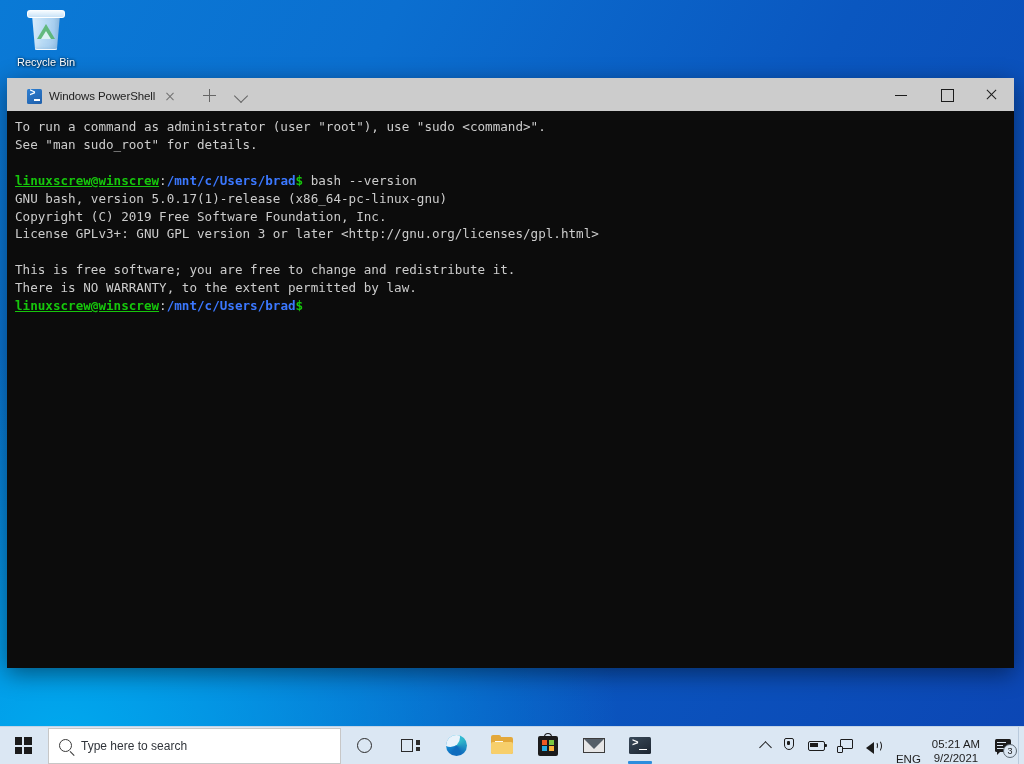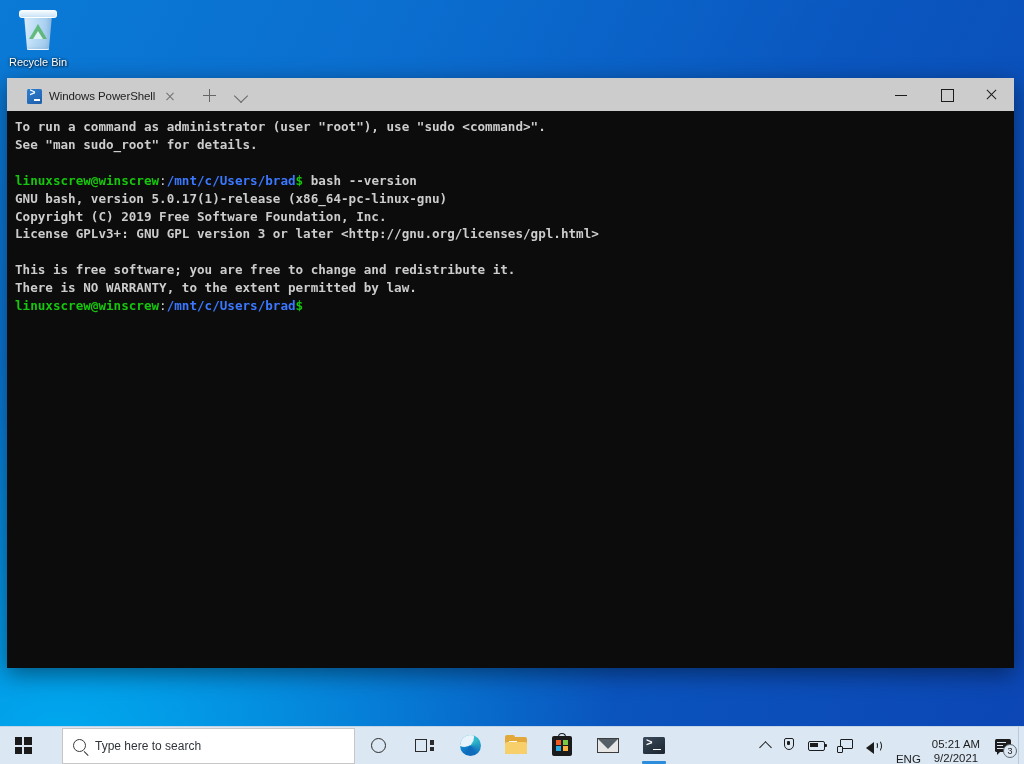--- a/index.html
+++ b/index.html
@@ -18,21 +18,21 @@
     height: 764px;
     background:
       radial-gradient(ellipse 900px 620px at 6% 96%, #00a8ee 0%, rgba(0,168,238,0) 62%),
       linear-gradient(118deg, #0a7ad6 0%, #0b6fd0 28%, #0a57c0 60%, #0c46b4 100%);
     overflow: hidden;
   }
 
   
   #recycle-bin {
     position: absolute;
-    left: 6px;
+    left: 14px;
     top: 6px;
     width: 64px;
     text-align: center;
     cursor: default;
   }
   .rb-art {
     position: relative;
     width: 40px;
     height: 44px;
     margin: 2px auto 4px auto;
@@ -306,25 +306,25 @@
     background: #0c0c0c;
     padding: 7px 8px 4px 8px;
     font-family: "DejaVu Sans Mono", "Liberation Mono", monospace;
     font-size: 12.6px;
     line-height: 17.9px;
     color: #cccccc;
     overflow: hidden;
     white-space: pre;
   }
   .ln { white-space: pre; }
-  .c-user  { color: #16c60c; font-weight: bold; }
+  .c-user  { color: #16c60c; font-weight: bold; text-decoration: underline; }
   .c-sep   { color: #cccccc; }
   .c-path  { color: #3b78ff; font-weight: bold; }
   .c-dollar{ color: #16c60c; font-weight: bold; }
-  .c-out   { color: #cccccc; font-weight: bold; }
+  .c-out   { color: #cccccc; }
 
   
   #taskbar {
     position: absolute;
     left: 0; bottom: 0;
     width: 1024px;
     height: 38px;
     background: #dbe7f3;
     display: flex;
     align-items: center;
@@ -344,21 +344,21 @@
   }
   .win-logo span { background: #1b1b1b; display: block; }
 
   #search-box {
     width: 293px; height: 36px;
     background: #ffffff;
     border: 1px solid #c7c7c7;
     display: flex; align-items: center;
     gap: 9px;
     padding: 0 10px;
-    margin-left: 16px;
+    margin-left: 2px;
     cursor: text;
   }
   .mag {
     width: 13px; height: 13px;
     border: 1.4px solid #3a3a3a;
     border-radius: 50%;
     position: relative;
     flex: none;
   }
   .mag::after {

